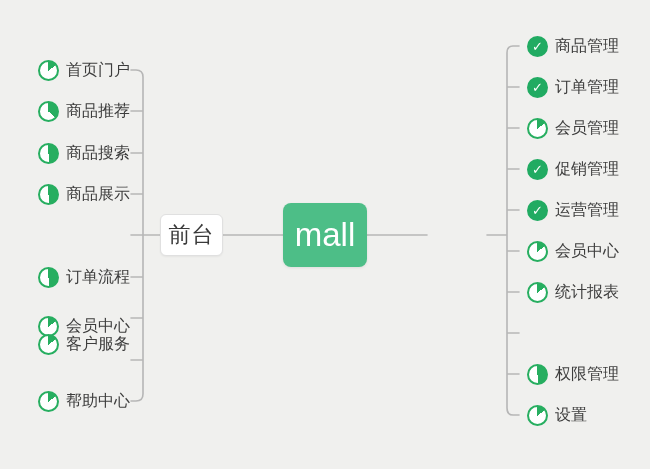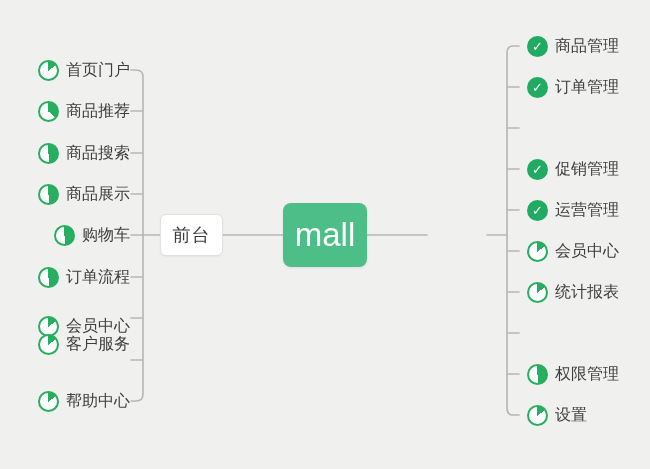--- a/index.html
+++ b/index.html
@@ -30,21 +30,21 @@
     display:flex;align-items:center;justify-content:center;
   }
   .pie .check{display:none;color:#fff;font-size:13px;font-weight:bold;font-style:normal;line-height:1;transform:translateY(-0.5px);}
   .pie.done{background:#21ab62;border-color:#21ab62;}
   .pie.done .check{display:block;}
 
   
   .node{
     position:absolute;background:#ffffff;border:1px solid #e0e0e0;border-radius:6px;
     display:flex;align-items:center;justify-content:center;
-    font-size:18px;color:#3a3a3a;box-shadow:0 1px 2px rgba(0,0,0,0.05);
+    font-size:22px;color:#3a3a3a;box-shadow:0 1px 2px rgba(0,0,0,0.05);
     box-sizing:border-box;letter-spacing:1px;
   }
   .node.root{
     background:#4dbe87;border:none;color:#ffffff;font-size:33px;
     border-radius:8px;letter-spacing:0;box-shadow:0 1px 3px rgba(0,0,0,0.08);
   }
   #node-front{left:160px;top:214px;width:63px;height:42px;}
   #node-root {left:283px;top:203px;width:84px;height:64px;}
   #node-back {left:427px;top:214px;width:60px;height:42px;}
 </style>
@@ -76,24 +76,20 @@
       <span class="label">商品推荐</span>
     </div>
   <div class="topic left-side" style="top:141px">
       <span class="pie" style="border-color: rgb(39, 174, 96); background: conic-gradient(rgb(39, 174, 96) 180deg, rgb(255, 255, 255) 0deg);"></span>
       <span class="label">商品搜索</span>
     </div>
   <div class="topic left-side" style="top:182px">
       <span class="pie" style="border-color: rgb(39, 174, 96); background: conic-gradient(rgb(39, 174, 96) 180deg, rgb(255, 255, 255) 0deg);"></span>
       <span class="label">商品展示</span>
     </div>
-  <div class="topic left-side" style="top:223px">
-      <span class="pie" style="border-color: rgb(39, 174, 96); background: conic-gradient(rgb(39, 174, 96) 180deg, rgb(255, 255, 255) 0deg);"></span>
-      <span class="label">购物车</span>
-    </div>
   <div class="topic left-side" style="top:265px">
       <span class="pie" style="border-color: rgb(39, 174, 96); background: conic-gradient(rgb(39, 174, 96) 180deg, rgb(255, 255, 255) 0deg);"></span>
       <span class="label">订单流程</span>
     </div>
   <div class="topic left-side" style="top:314px">
       <span class="pie" style="border-color: rgb(39, 174, 96); background: conic-gradient(rgb(39, 174, 96) 54deg, rgb(255, 255, 255) 0deg);"></span>
       <span class="label">会员中心</span>
     </div>
   <div class="topic left-side" style="top:332px">
       <span class="pie" style="border-color: rgb(39, 174, 96); background: conic-gradient(rgb(39, 174, 96) 54deg, rgb(255, 255, 255) 0deg);"></span>
@@ -108,20 +104,24 @@
       <span class="pie done" style="background: rgb(33, 171, 98); border-color: rgb(33, 171, 98);">
         <i class="check">✓</i>
       </span>
       <span class="label">商品管理</span>
     </div>
   <div class="topic right-side" style="top:75px">
       <span class="pie done" style="background: rgb(33, 171, 98); border-color: rgb(33, 171, 98);">
         <i class="check">✓</i>
       </span>
       <span class="label">订单管理</span>
+    </div>
+  <div class="topic right-side" style="top:116px">
+      <span class="pie" style="border-color: rgb(39, 174, 96); background: conic-gradient(rgb(39, 174, 96) 54deg, rgb(255, 255, 255) 0deg);"></span>
+      <span class="label">会员管理</span>
     </div>
   <div class="topic right-side" style="top:157px">
       <span class="pie done" style="background: rgb(33, 171, 98); border-color: rgb(33, 171, 98);">
         <i class="check">✓</i>
       </span>
       <span class="label">促销管理</span>
     </div>
   <div class="topic right-side" style="top:198px">
       <span class="pie done" style="background: rgb(33, 171, 98); border-color: rgb(33, 171, 98);">
         <i class="check">✓</i>

